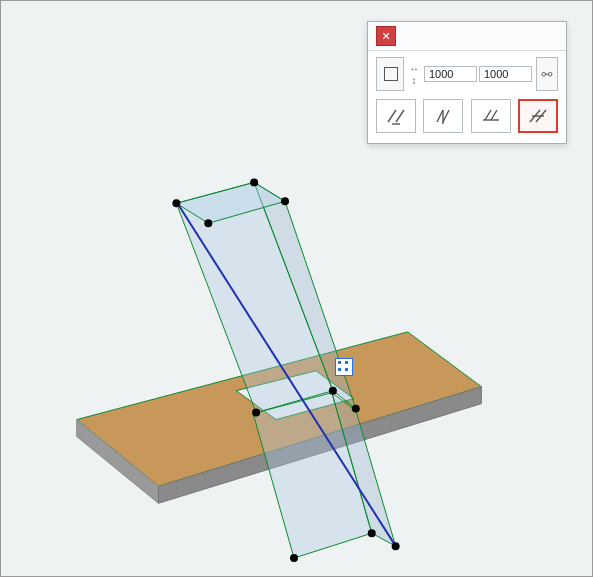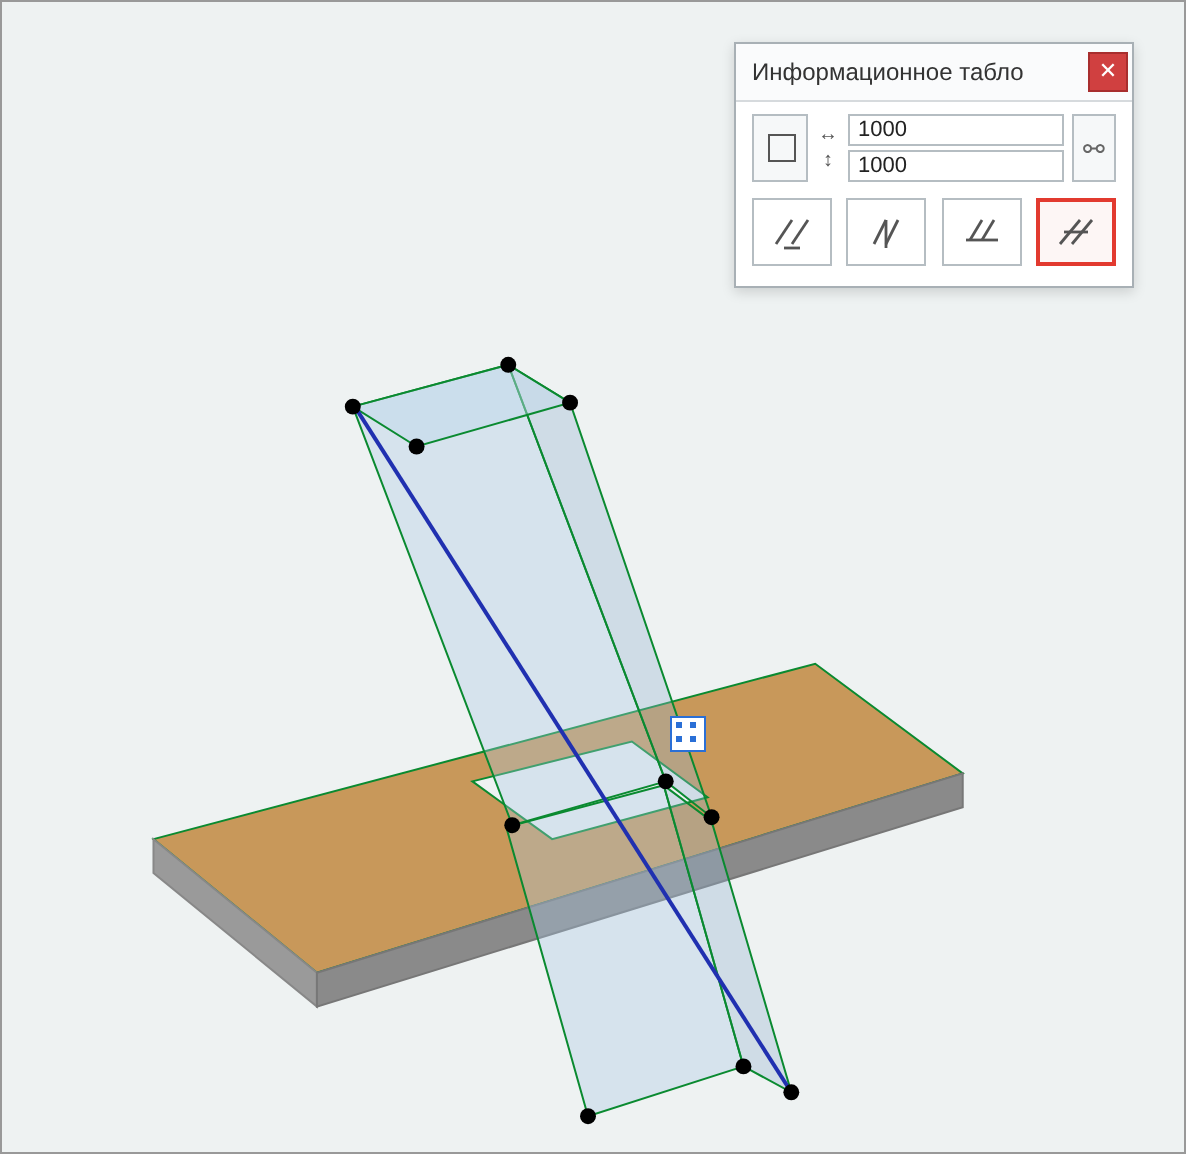--- a/index.html
+++ b/index.html
@@ -66,21 +66,21 @@
     }
     .sep-label {
       width: 12px;
       display: flex;
       flex-direction: column;
       align-items: center;
       gap: 2px;
       color: #555;
       font-size: 10px;
     }
-    .dim-fields { display: flex; flex-direction: column; gap: 2px; flex: 1; }
+    .dim-fields { display: flex; gap: 2px; flex: 1; }
     .dim-input {
       height: 16px;
       border: 1px solid #b5bdc2;
       padding: 0 4px;
       font-size: 11px;
       color: #222;
       width: 100%;
     }
     .link-btn {
       width: 22px; height: 34px;
@@ -175,21 +175,20 @@
   <div class="dots">
       <span></span>
       <span></span>
       <span></span>
       <span></span>
     </div>
 </div>
 
 <div class="palette">
   <div class="palette-title">
-    <span>Информационное табло</span>
     <div class="close-btn">
       <span>✕</span>
     </div>
   </div>
   <div class="palette-body">
     <div class="row1">
       <div class="profile-btn"></div>
       <div class="sep-label">
         <span>↔</span>
           <span>↕</span>

